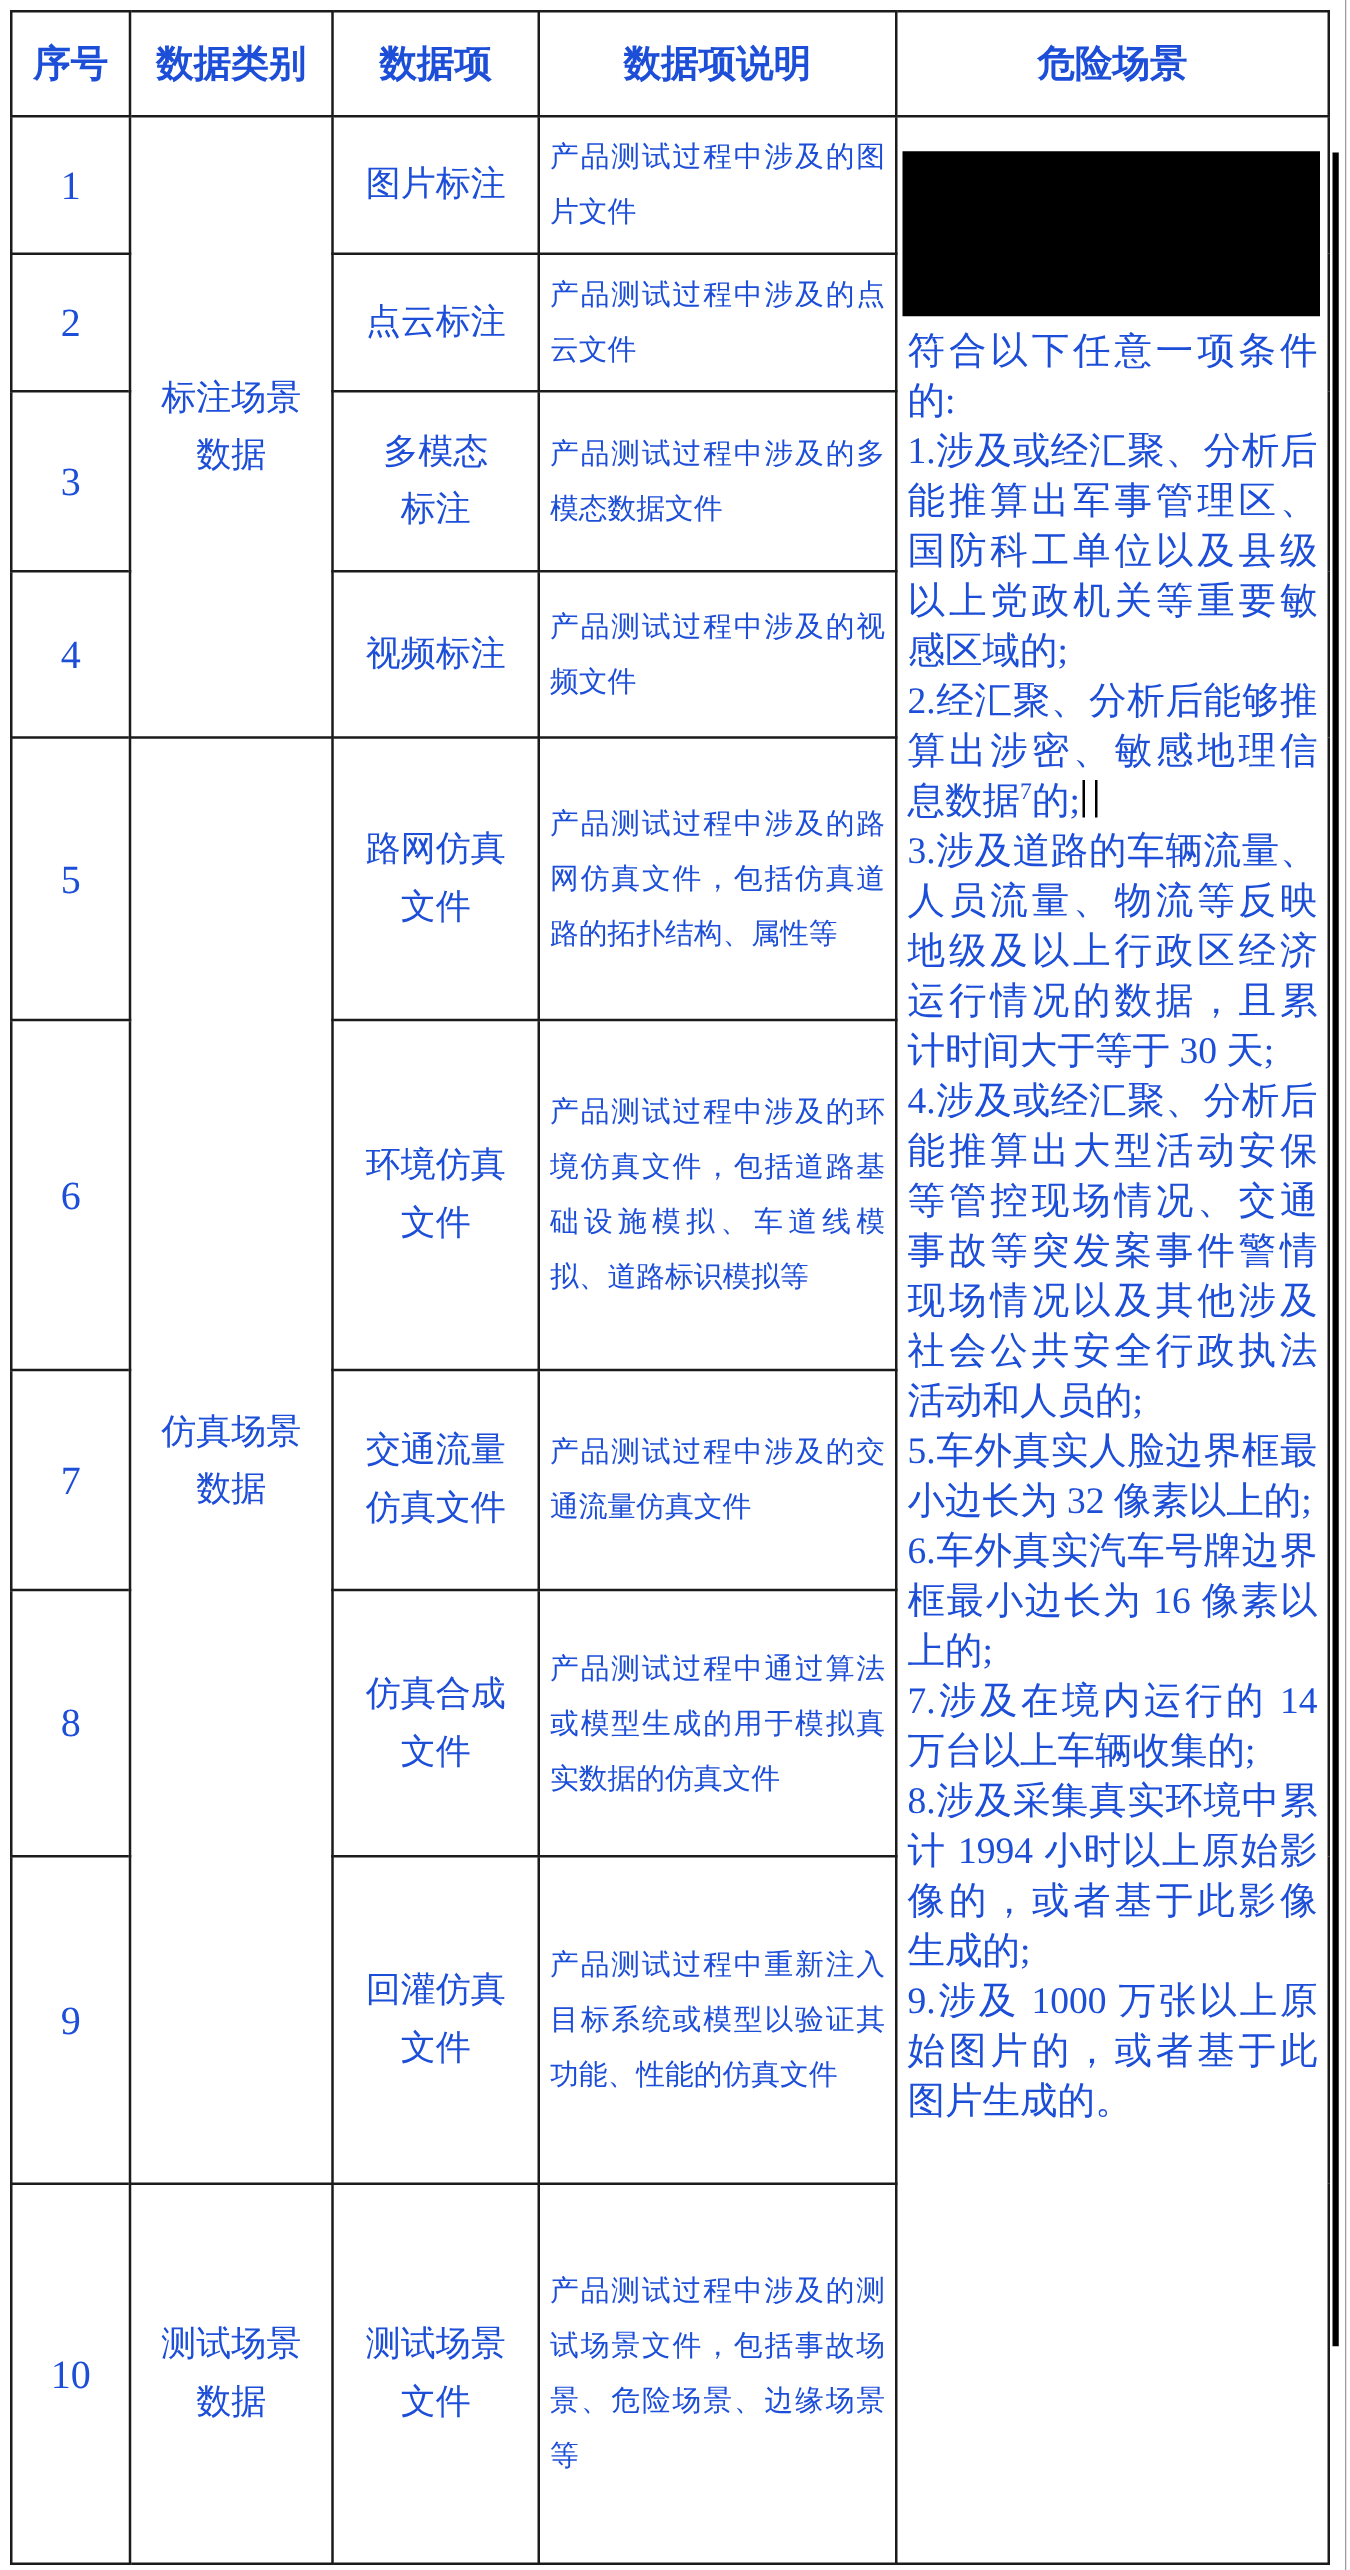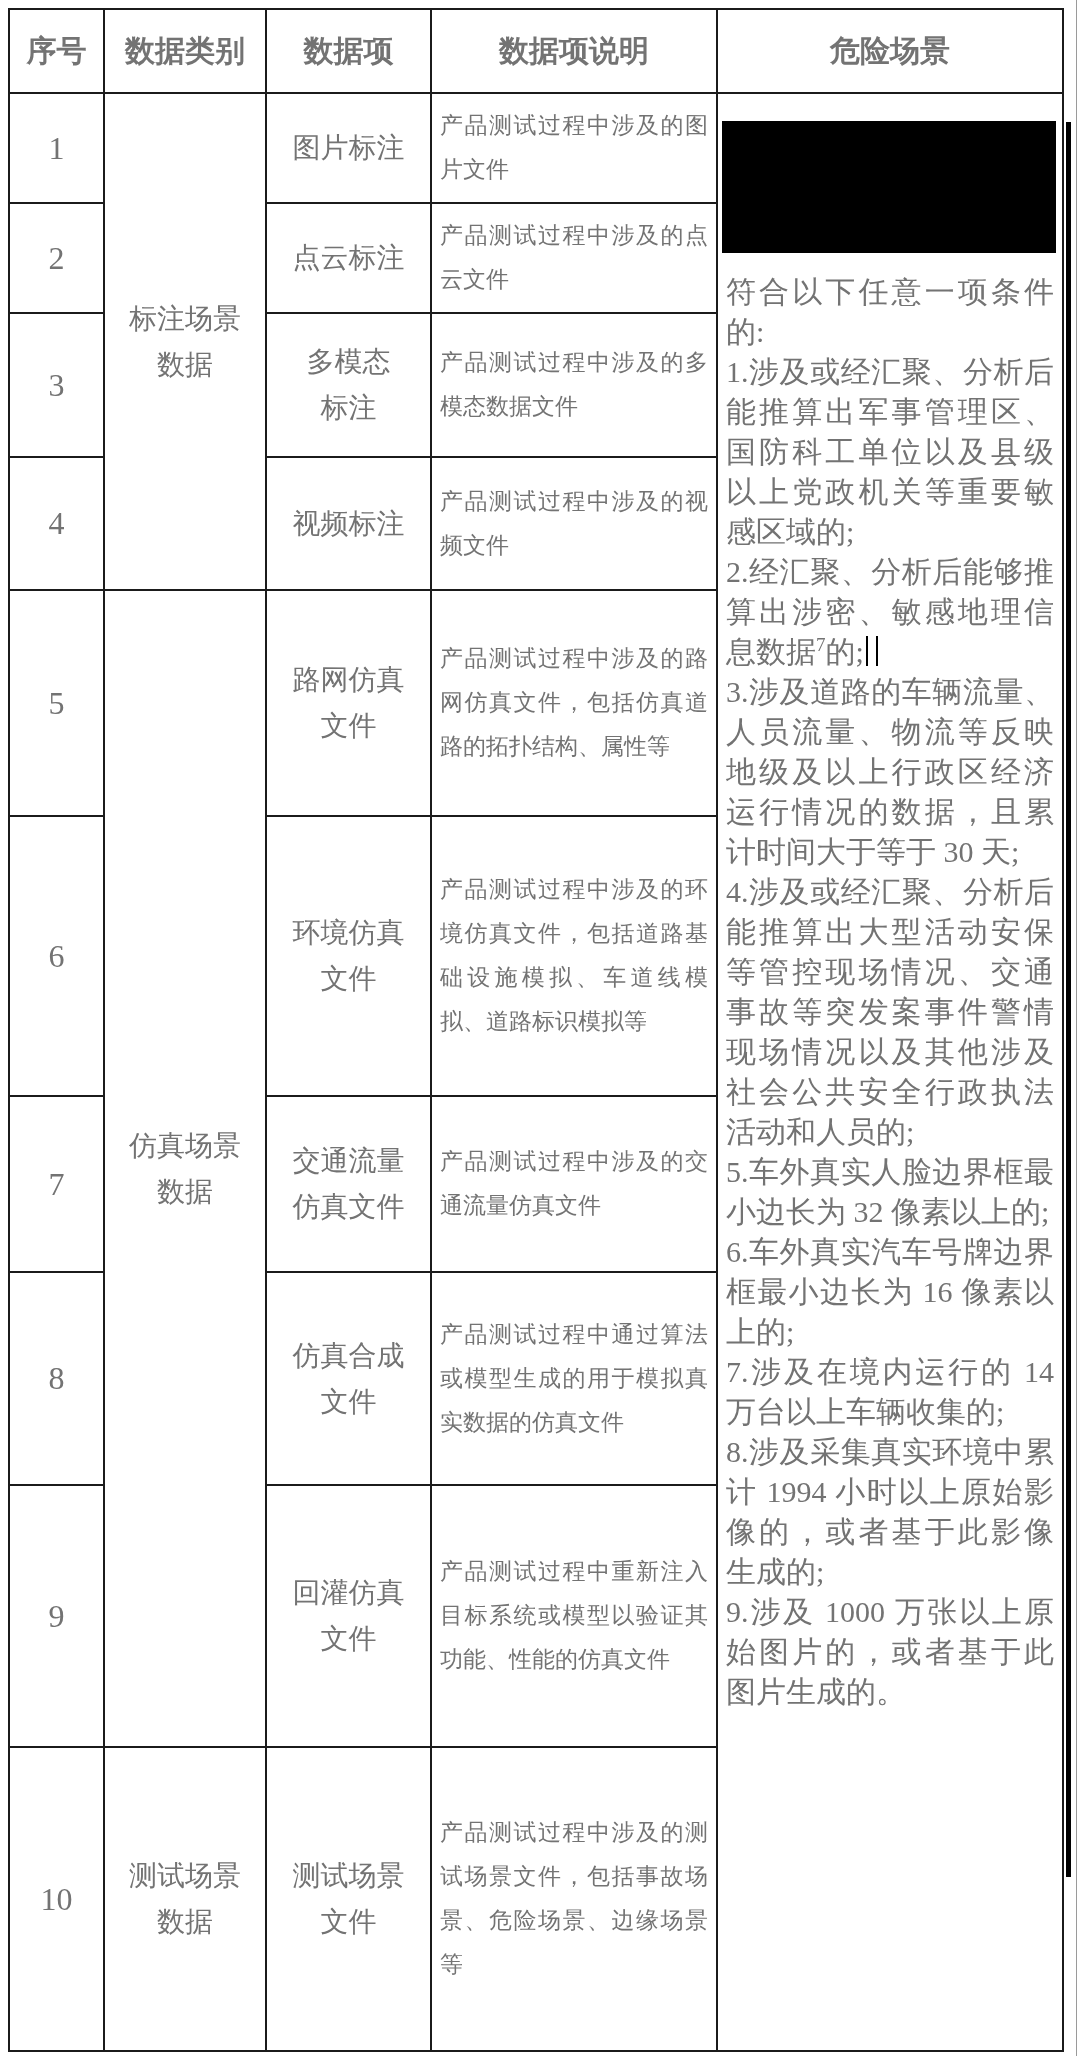--- a/index.html
+++ b/index.html
@@ -3,21 +3,21 @@
 <meta charset="utf-8">
 <style>
   html,body{margin:0;padding:0;background:#ffffff;}
   .page{
     position:relative;
     width:1080px;
     height:2056px;
     background:#ffffff;
     overflow:hidden;
     font-family:"Liberation Serif","DejaVu Serif",serif;
-    color:#737373;
+    color:#1d4ed8;
   }
   table.grid{
     position:absolute;
     left:8px;
     top:8px;
     width:1054px;
     border-collapse:collapse;
     table-layout:fixed;
   }
   .grid th,.grid td{
@@ -60,21 +60,21 @@
     vertical-align:top;
     position:relative;
     padding:0;
   }
   .redact{
     height:132px;
     background:#000;
     margin:27px 6px 0 4px;
   }
   .rules-text{
-    padding:19px 8px 0 8px;
+    padding:8px 8px 0 8px;
     font-size:30px;
     line-height:40px;
     text-align:justify;
     text-justify:inter-ideograph;
   }
   .rules-text p{margin:0;}
   .rule-sup{
     font-size:19px;
     vertical-align:super;
     line-height:0;

